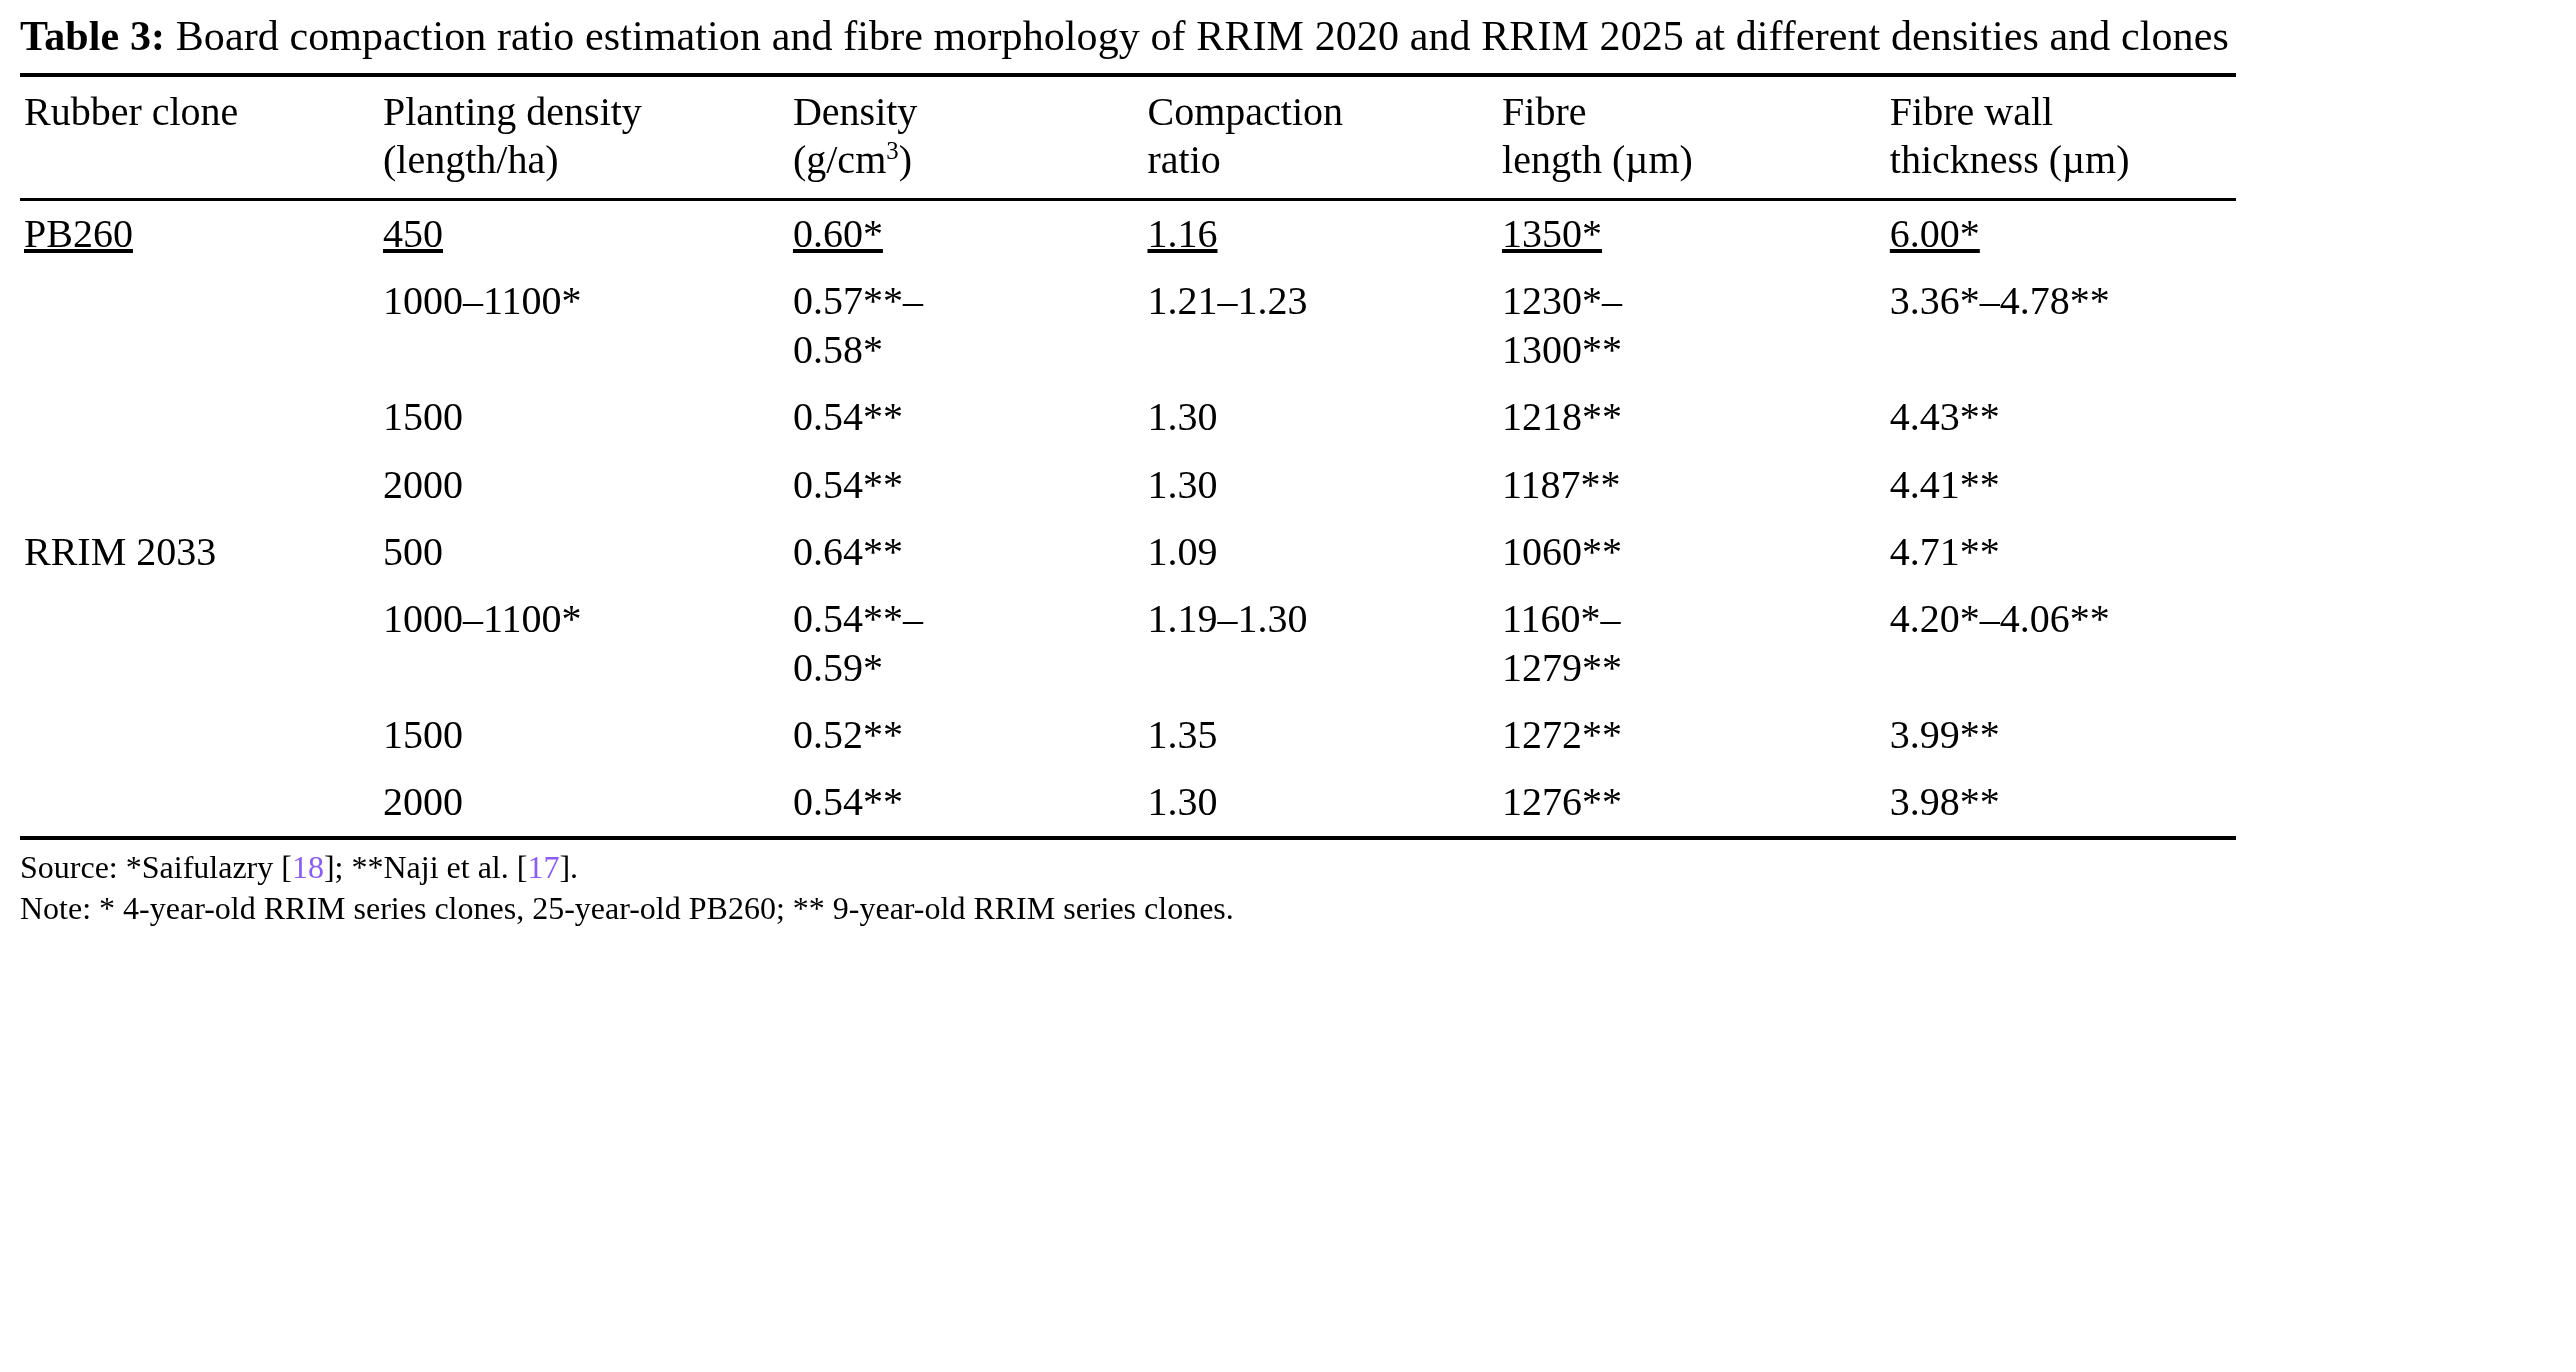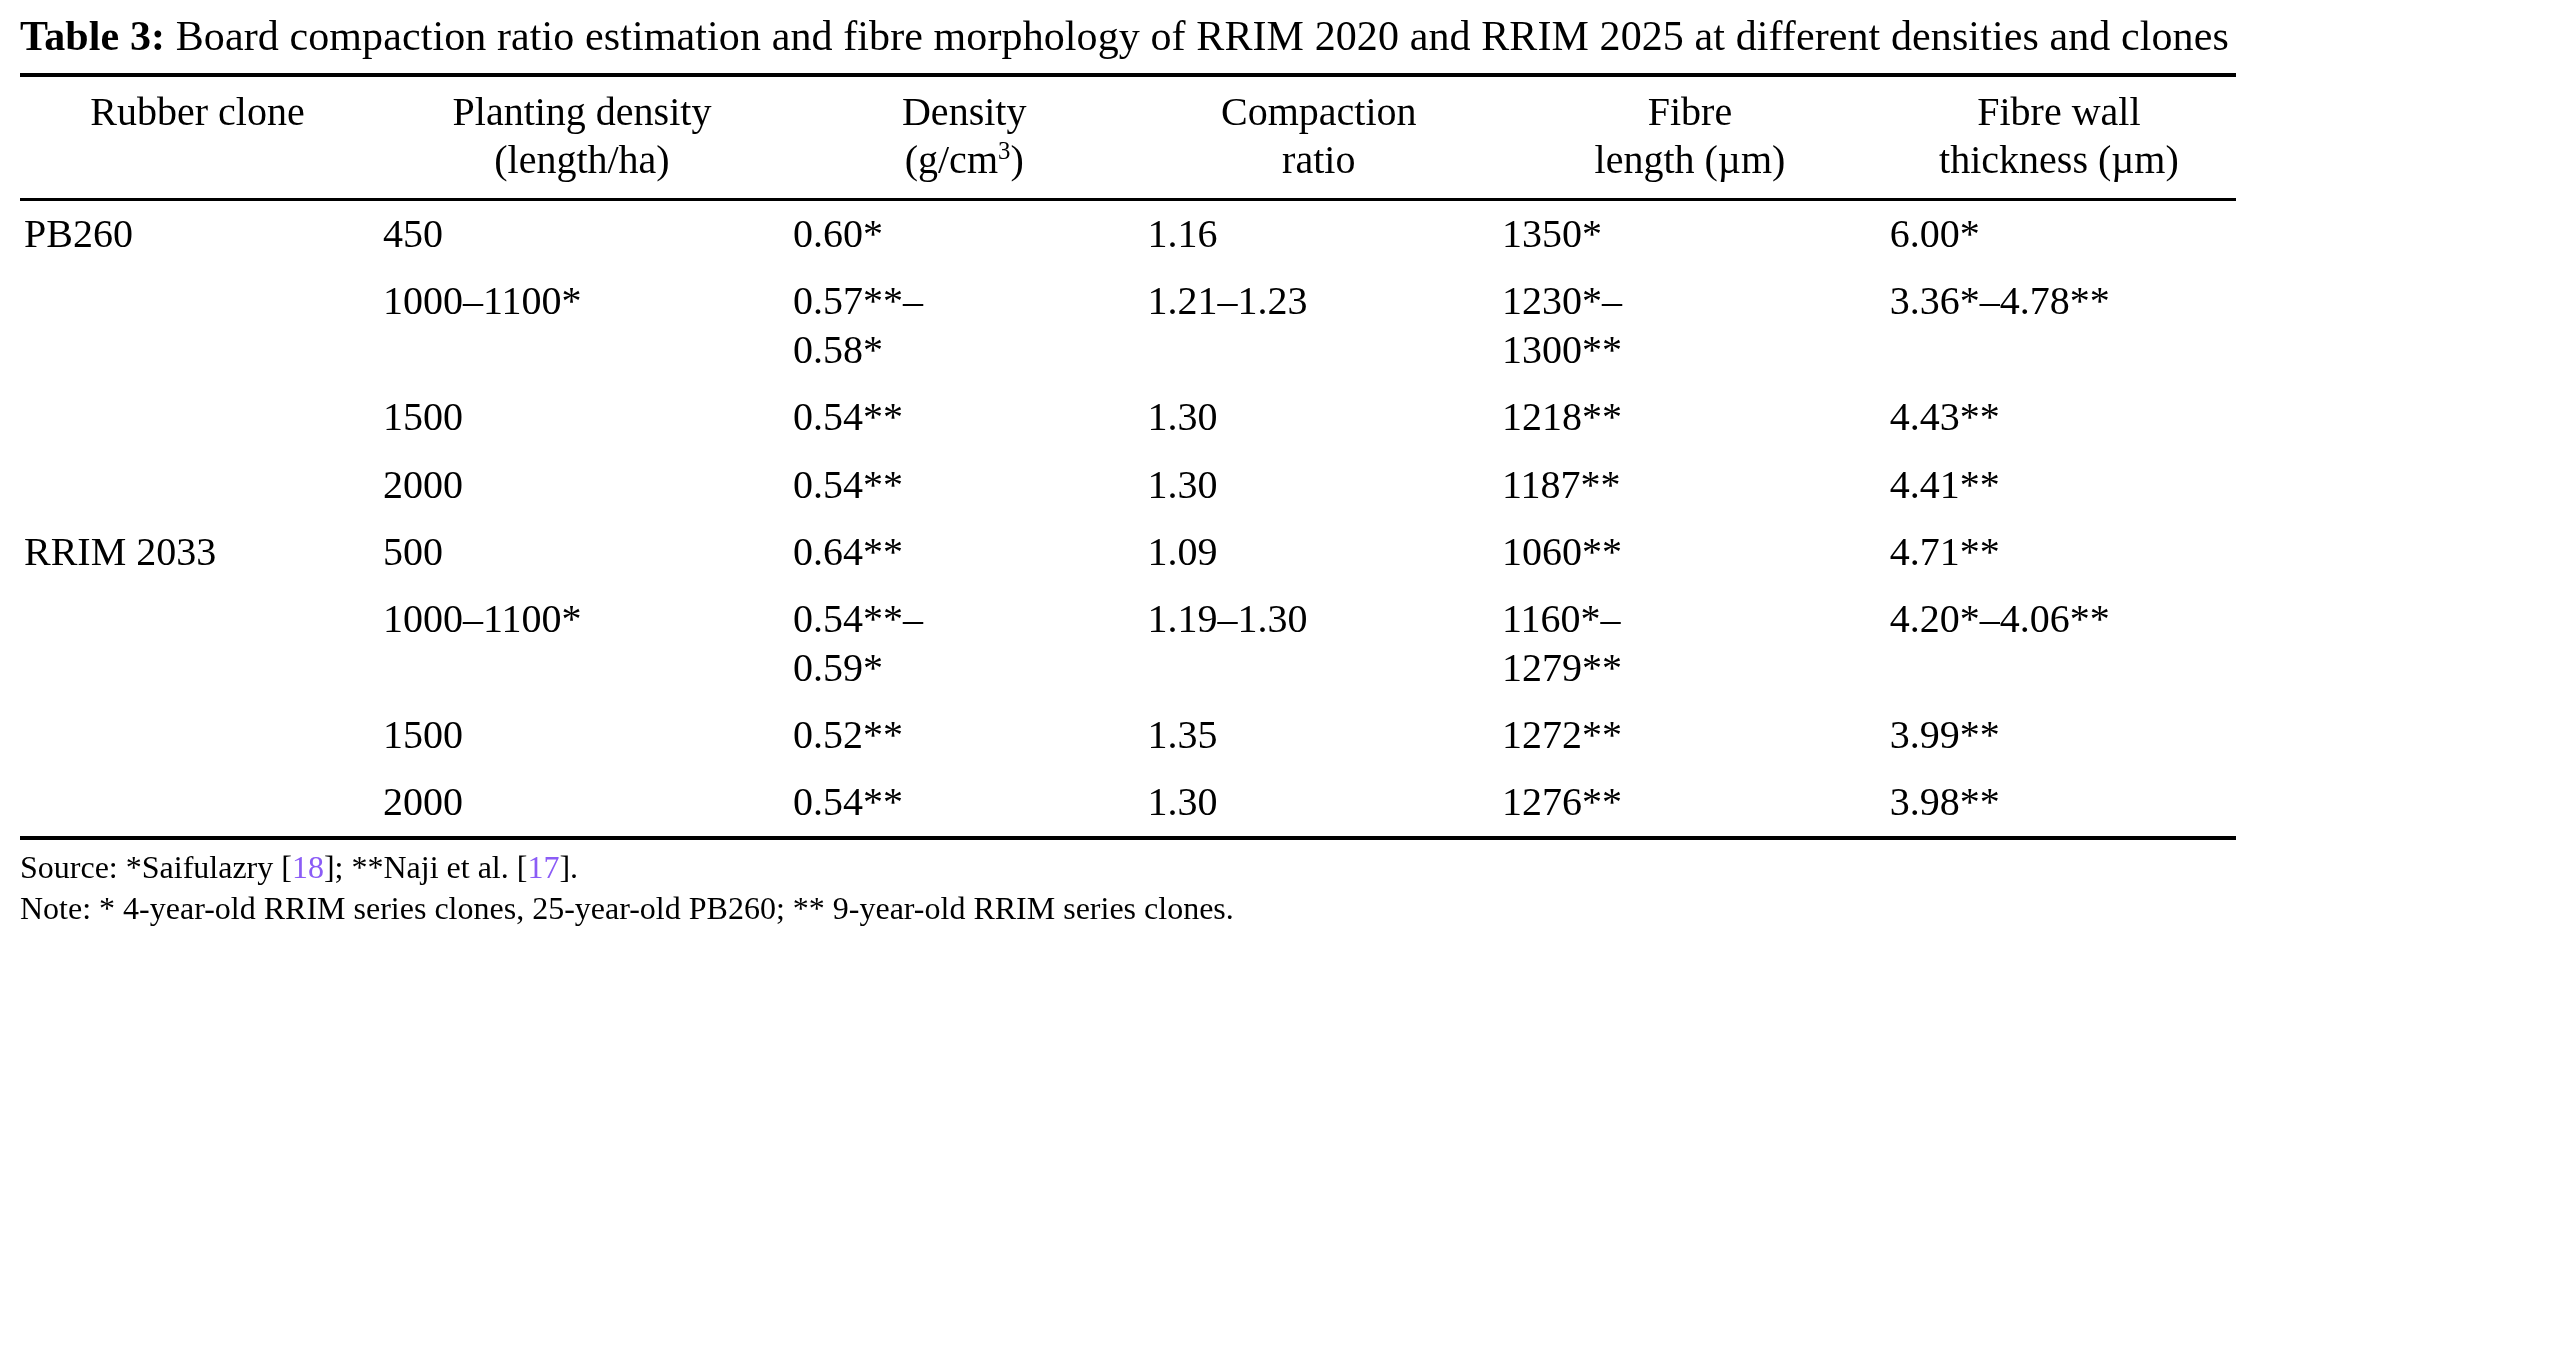--- a/index.html
+++ b/index.html
@@ -31,37 +31,38 @@
   .cap-text {
     font-weight: normal;
   }
   table.tbl {
     border-collapse: collapse;
     width: 100%;
     font-size: 40px;
     table-layout: fixed;
   }
   table.tbl thead th {
-    text-align: center;
+    text-align: left;
     font-weight: normal;
     vertical-align: top;
     padding: 10.5px 8px 13px 4px;
     line-height: 1.22;
   }
   table.tbl tbody td {
     text-align: left;
     vertical-align: top;
     padding: 9.2px 8px 9.2px 4px;
     line-height: 1.22;
   }
   .rule-top {
     border-top: 4.6px solid #000;
   }
   .rule-mid {
     border-top: 3.3px solid #000;
+    text-decoration: underline;
   }
   .rule-bottom {
     border-top: 4px solid #000;
   }
   sup {
     font-size: 0.62em;
     vertical-align: super;
     line-height: 0;
   }
   .notes {

